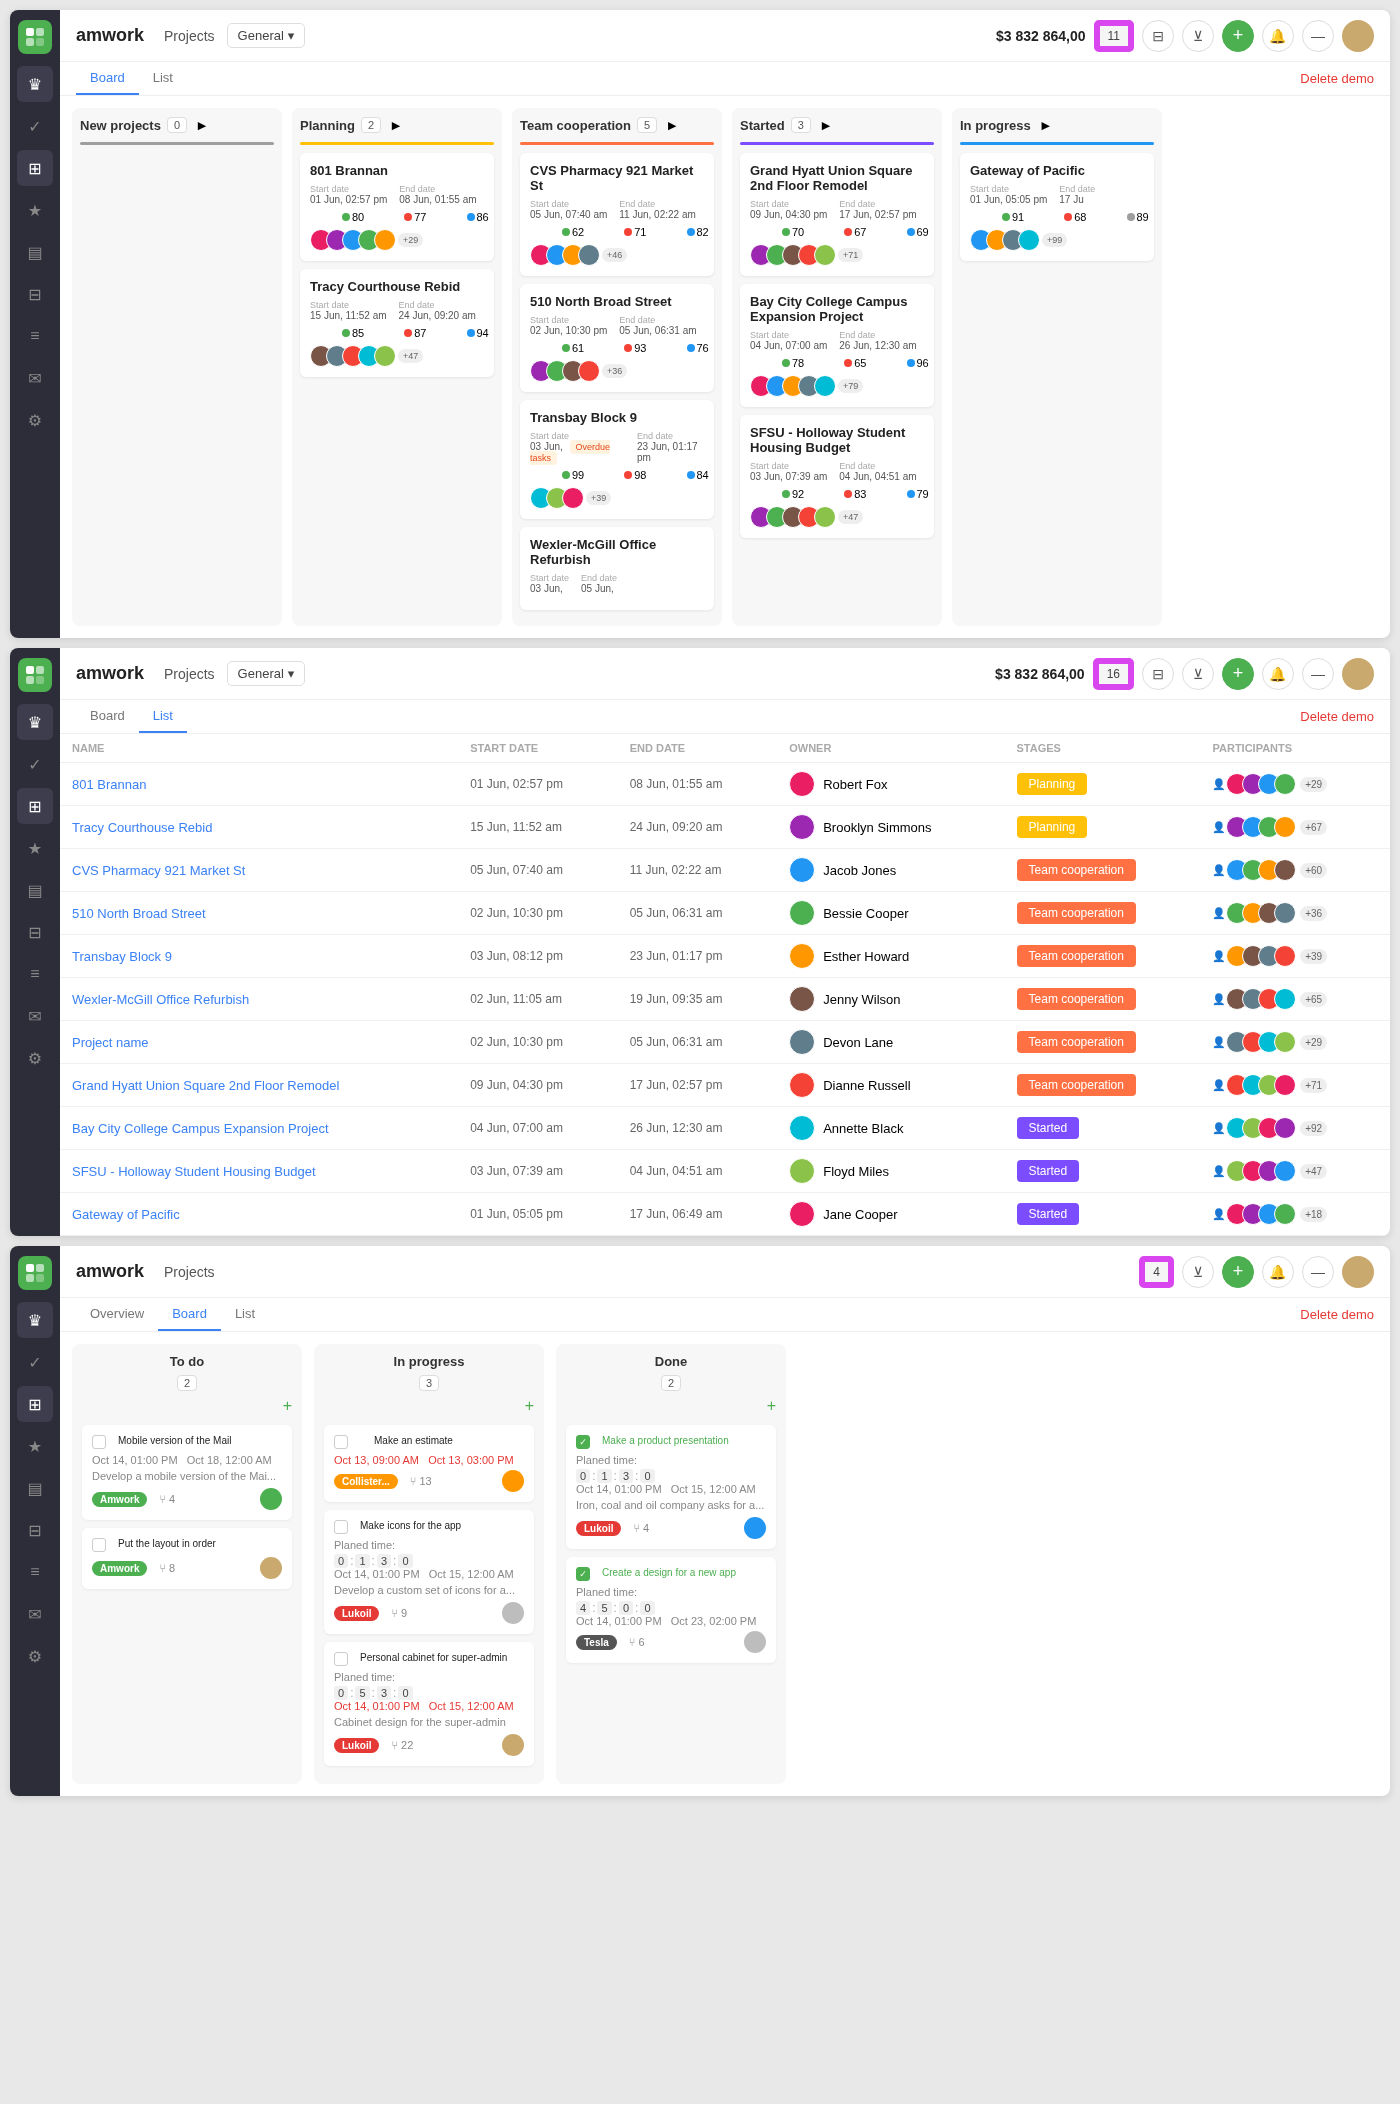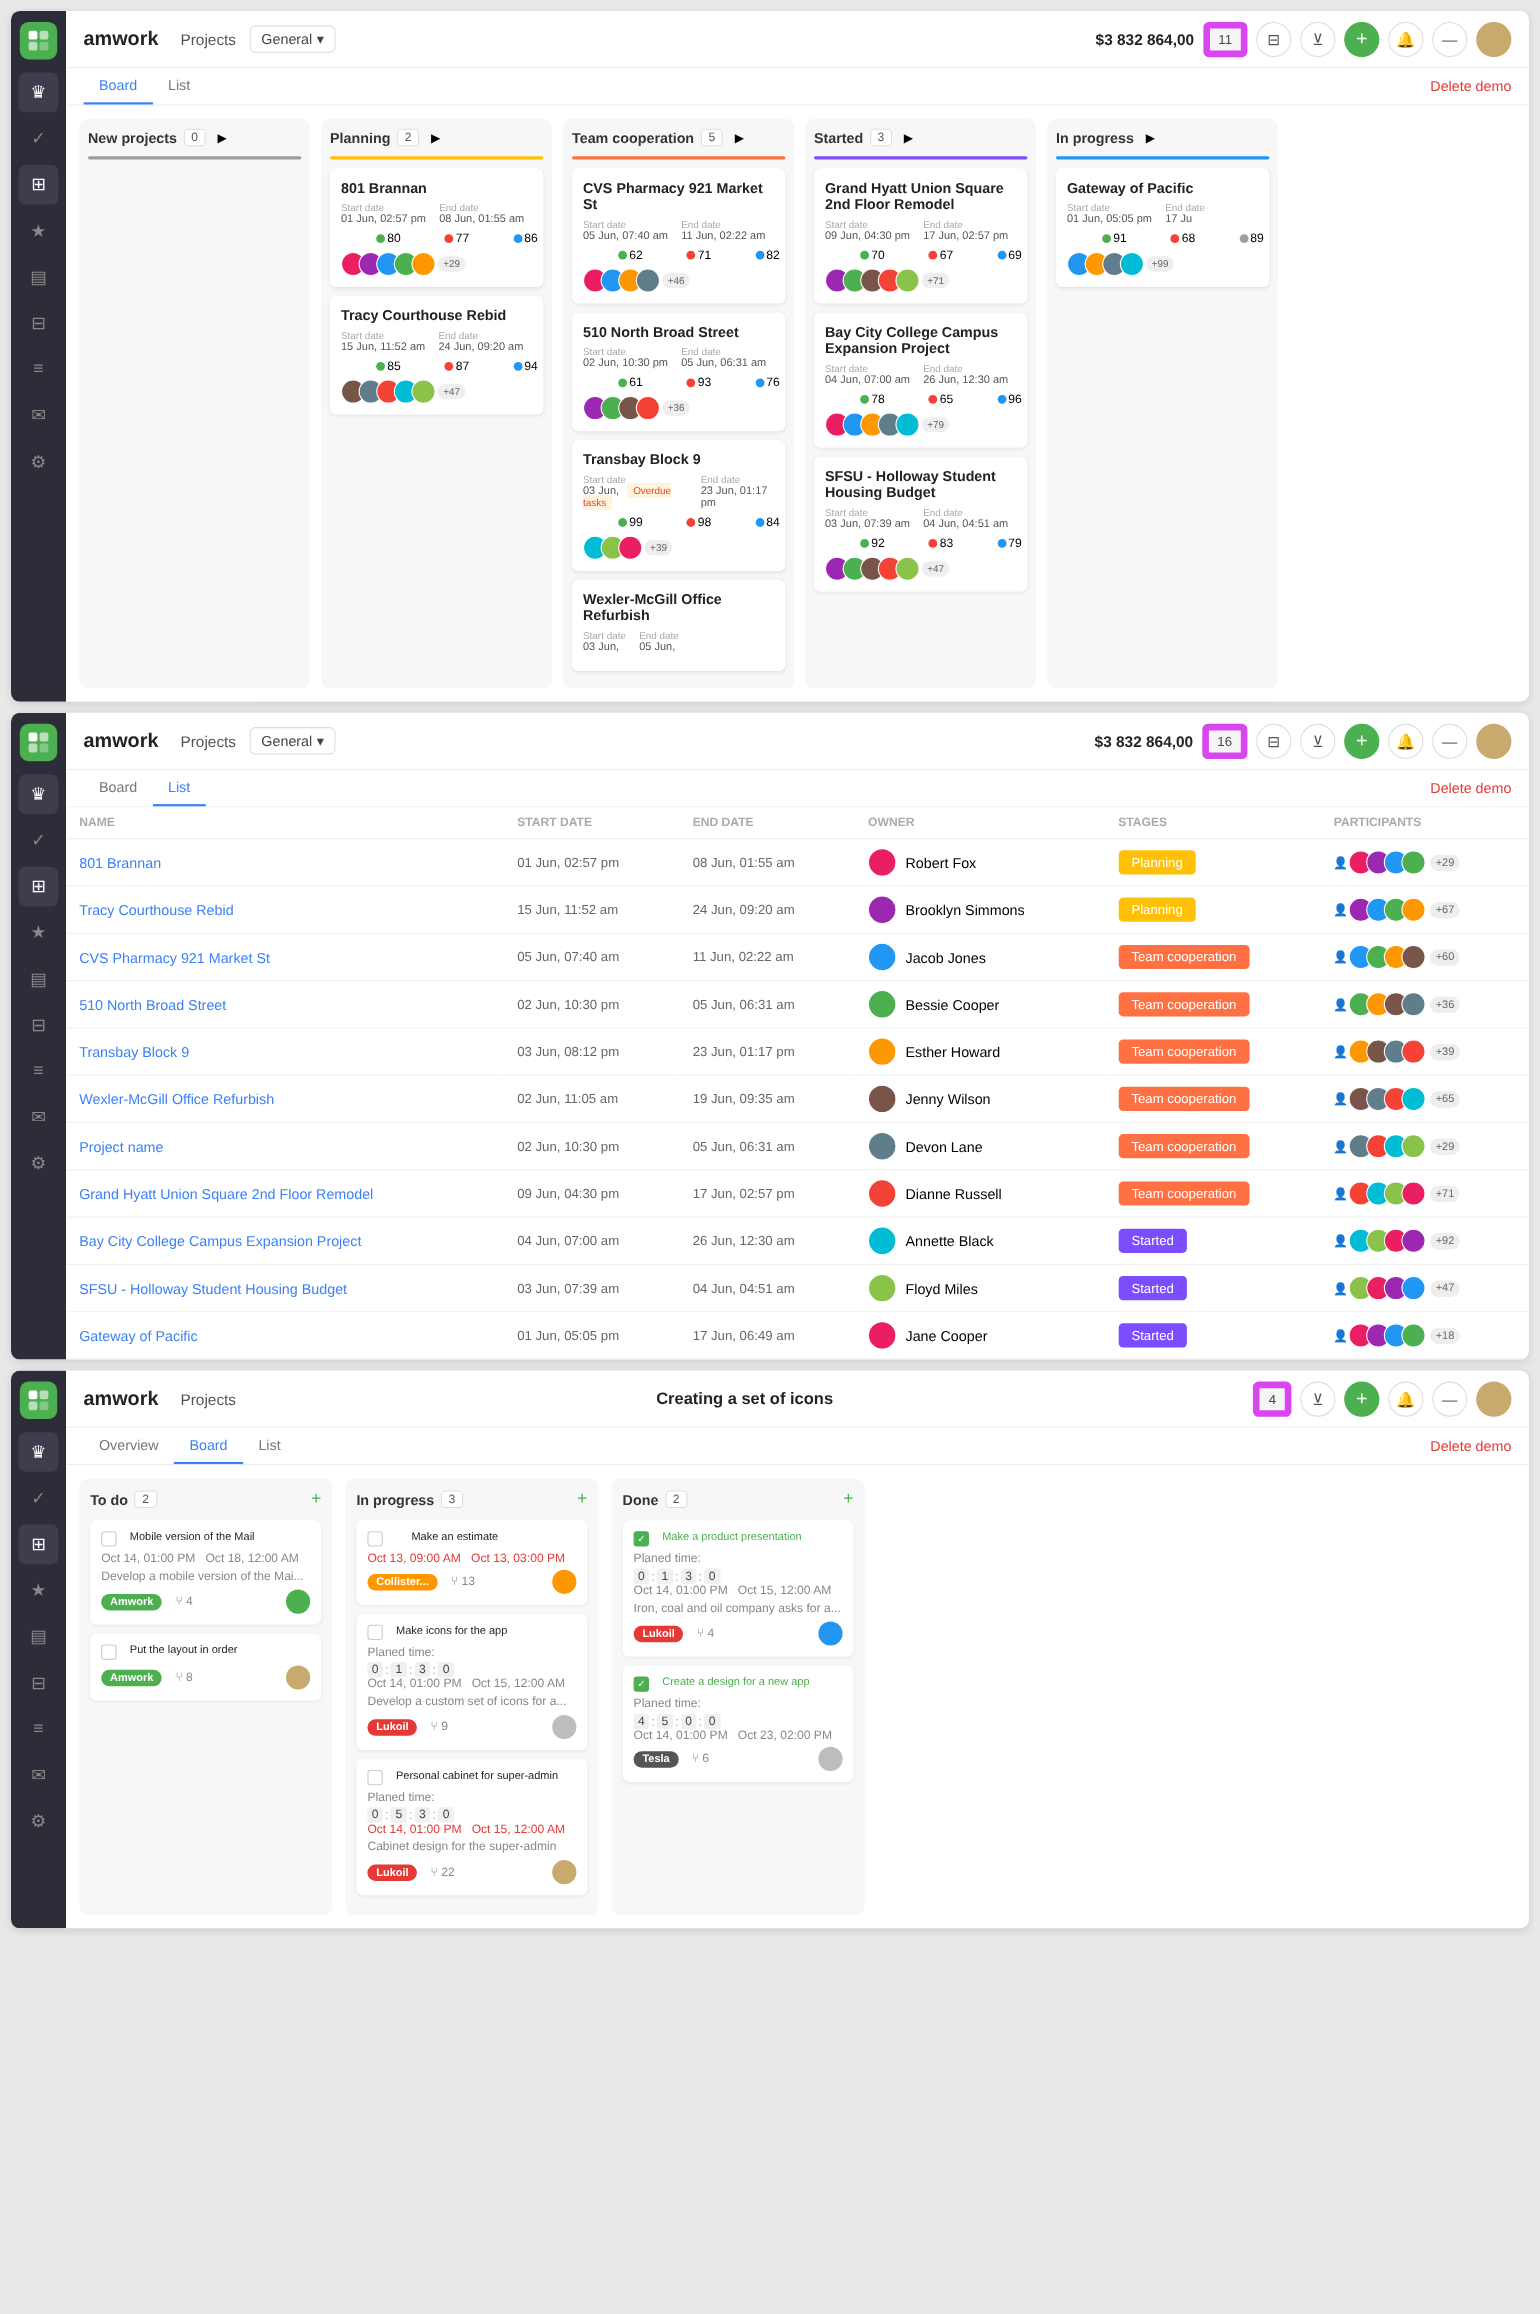--- a/index.html
+++ b/index.html
@@ -75,21 +75,21 @@
     .stage-team { background: #ff7043; }
     .stage-started { background: #7c4dff; }
     .owner-cell { display: flex; align-items: center; gap: 8px; }
     .participants-cell { display: flex; align-items: center; }
     .part-avatar { width: 22px; height: 22px; border-radius: 50%; border: 1px solid #fff; margin-right: -6px; background: #ddd; }
     .part-more { background: #eee; border-radius: 10px; font-size: 10px; padding: 2px 5px; color: #666; margin-left: 10px; }
 
     
     .task-board { display: flex; gap: 12px; padding: 12px; flex: 1; overflow-x: auto; }
     .task-column { width: 230px; flex-shrink: 0; background: #f7f7f8; border-radius: 8px; padding: 10px; }
-    .task-col-header { display: flex; align-items: center; gap: 6px; margin-bottom: 10px; }
+    .task-col-header { display: flex; align-items: center; gap: 6px; margin-bottom: 10px; flex-direction: column; }
     .task-col-title { font-size: 13px; font-weight: 600; color: #333; }
     .task-col-count { background: #fff; border: 1px solid #ddd; border-radius: 4px; font-size: 11px; padding: 1px 6px; color: #555; }
     .task-col-add { margin-left: auto; color: #4caf50; font-size: 16px; cursor: pointer; }
     .task-card { background: #fff; border-radius: 6px; padding: 10px; margin-bottom: 8px; box-shadow: 0 1px 3px rgba(0,0,0,0.06); }
     .task-checkbox { width: 14px; height: 14px; border: 1px solid #ccc; border-radius: 3px; display: inline-block; vertical-align: middle; margin-right: 6px; }
     .task-checkbox.checked { background: #4caf50; border-color: #4caf50; }
     .task-title { font-size: 10px; font-weight: 500; color: #222; margin-bottom: 4px; }
     .task-date { font-size: 11px; color: #888; margin-bottom: 4px; }
     .task-date.red { color: #e53935; }
     .task-desc { font-size: 11px; color: #888; margin-bottom: 6px; }
@@ -894,21 +894,20 @@
       <div class="sidebar-icon">▤</div>
       <div class="sidebar-icon">⊟</div>
       <div class="sidebar-icon">≡</div>
       <div class="sidebar-icon">✉</div>
       <div class="sidebar-icon">⚙</div>
     </div>
     <div class="main-content">
       <div class="header">
         <span class="app-name">amwork</span>
         <span class="header-nav">Projects</span>
-        <span style="flex:1; text-align:center; font-size:15px; font-weight:600; color:#222;">Creating a set of icons</span>
         <div class="header-right">
           <span class="header-badge">4</span>
           <div class="icon-btn">⊻</div>
           <div class="icon-btn green">+</div>
           <div class="icon-btn">🔔</div>
           <div class="icon-btn">—</div>
           <div class="avatar-sm av-br"></div>
         </div>
       </div>
       <div class="tabs">

